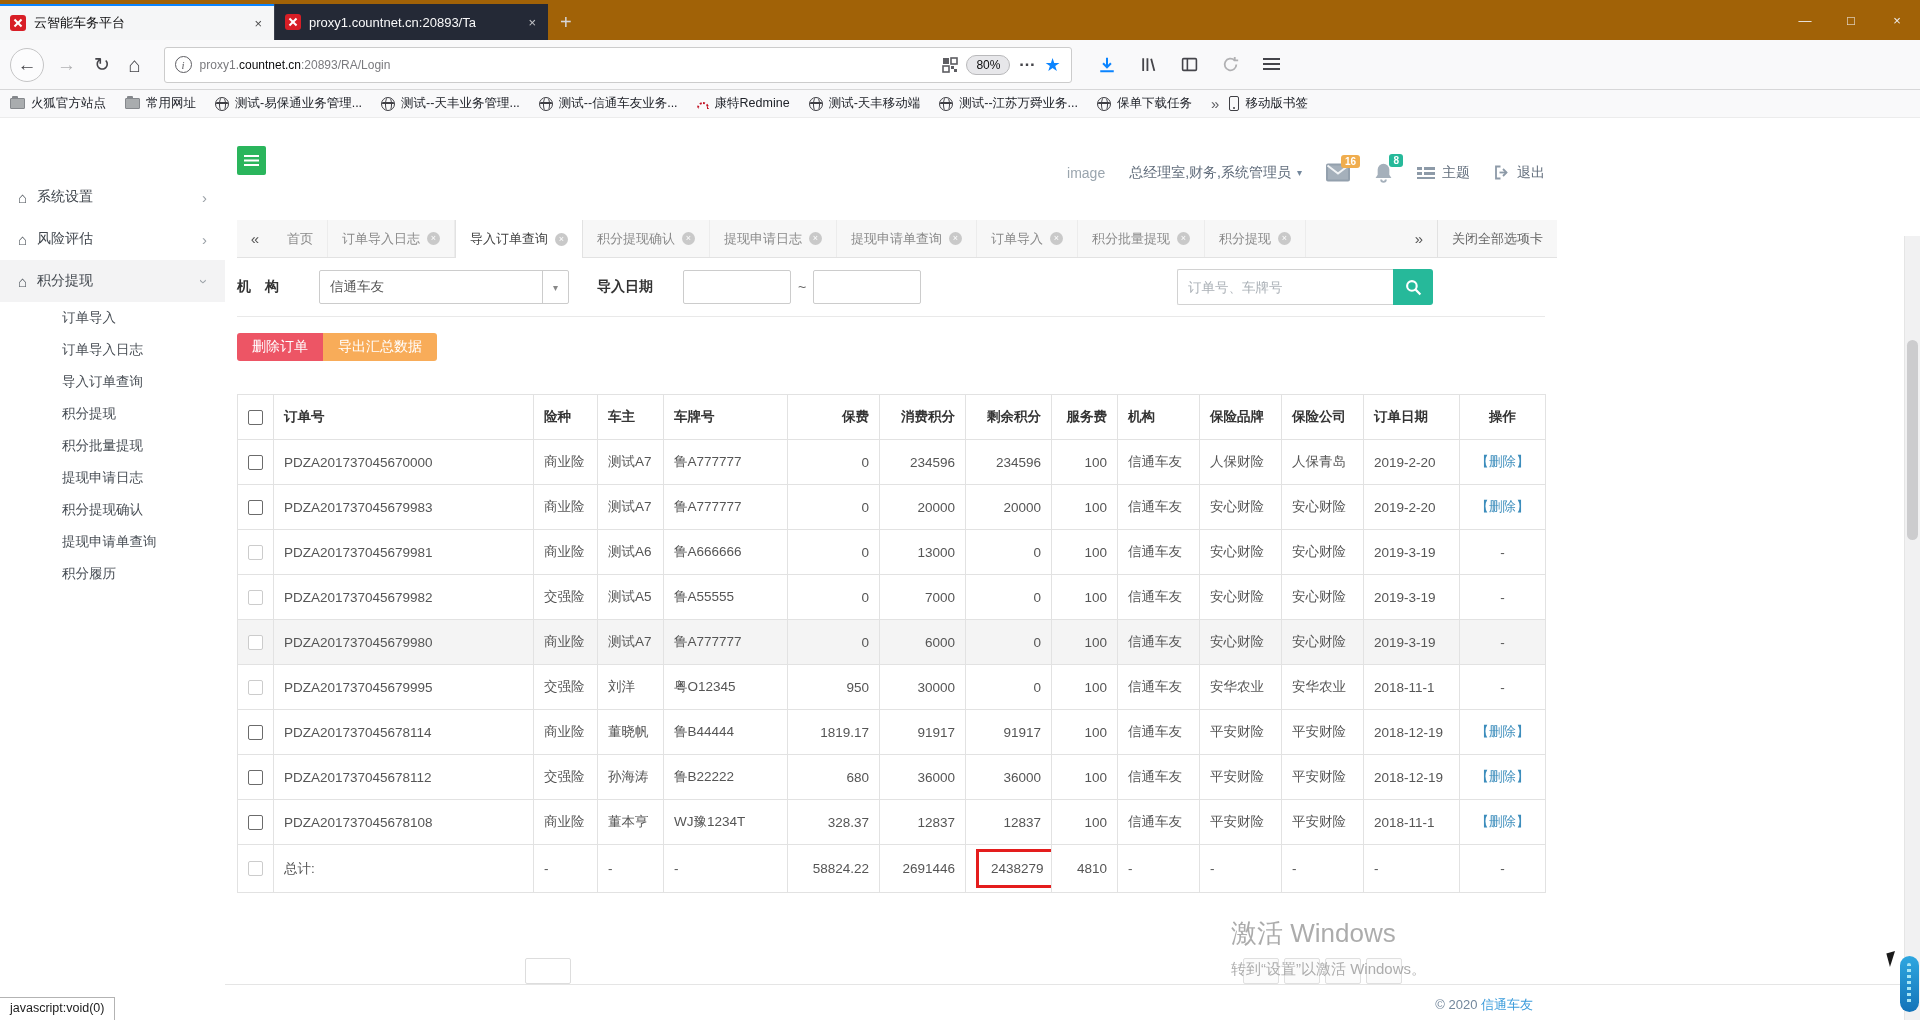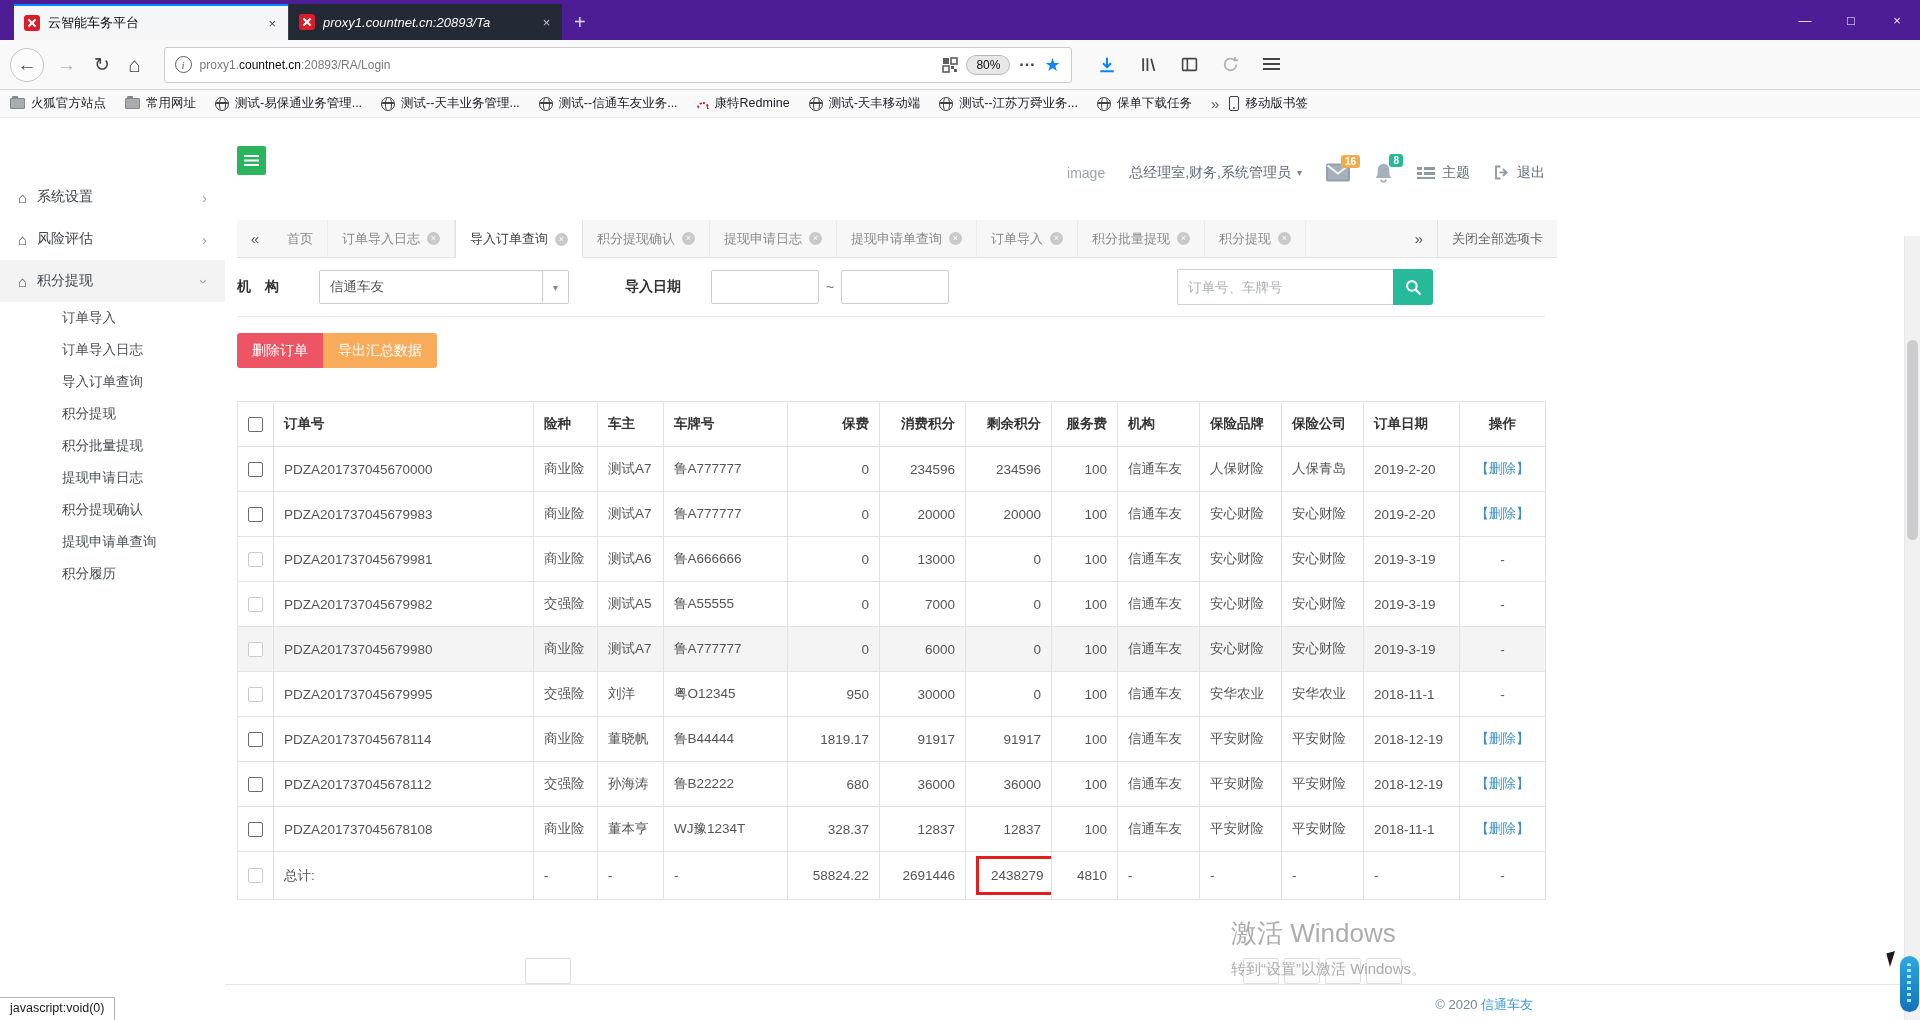--- a/index.html
+++ b/index.html
@@ -1,24 +1,24 @@
 <!DOCTYPE html>
 <html><head>
 <meta charset="utf-8">
 <style>
   * { box-sizing: border-box; margin:0; padding:0; }
   html,body { width:1920px; height:1020px; overflow:hidden;
     font-family:"Liberation Sans","DejaVu Sans",sans-serif; background:#fff; color:#333; }
 
   
-  .titlebar { position:absolute; top:0; left:0; width:1920px; height:40px; background:#4c1d95;
-    display:flex; align-items:flex-end;padding-left:14px; }
+  .titlebar { position:absolute; top:0; left:0; width:1920px; height:40px; background:#a16207;
+    display:flex; align-items:flex-end; }
   .btab { height:36px; width:274px; display:flex; align-items:center; padding:0 10px; gap:8px; font-size:13px; }
   .btab-active { background:#f5f6f7; border-top:2px solid #0a84ff; color:#0c0c0d; }
-  .btab-dark { background:#242936; color:#f9f9fa; border-left:1px solid #3a3f4c;font-style:italic; }
+  .btab-dark { background:#242936; color:#f9f9fa; border-left:1px solid #3a3f4c; }
   .btab-title { flex:1; white-space:nowrap; overflow:hidden; }
   .btab-close { font-size:13px; color:inherit; opacity:.75; padding:0 2px; }
   .fav { width:16px; height:16px; min-width:16px; background:#d81e26; border-radius:3px; position:relative; }
   .fav::before,.fav::after{ content:""; position:absolute; left:3px; top:7px; width:10px; height:2px; background:#fff; }
   .fav::before{ transform:rotate(45deg);} .fav::after{ transform:rotate(-45deg);}
   .newtab { color:#d7d7db; font-size:20px; padding:0 12px 6px 12px; }
   .win-controls { margin-left:auto; display:flex; height:40px; }
   .win-btn { width:46px; height:40px; display:grid; place-items:center; color:#f0f0f2; font-size:13px; }
 
   .toolbar { position:absolute; top:40px; left:0; width:1920px; height:50px; background:#f9f9fa;
@@ -97,33 +97,33 @@
     font-size:9px; line-height:13px; text-align:center; }
   .tabs-right { margin-left:auto; display:flex; align-items:center; }
   .close-all { border-left:1px solid #e2e2e2; padding:0 14px; height:100%; display:flex; align-items:center; color:#666; }
 
   .filters { height:58px; display:flex; align-items:center; width:1308px; font-size:14px; }
   .f-label { font-weight:bold; color:#333; }
   .f-select { margin-left:40px; width:250px; height:34px; border:1px solid #ccc; border-radius:2px;
     display:flex; align-items:center; font-size:13.5px; color:#555; background:#fff; }
   .f-select .val { flex:1; padding:0 10px; }
   .f-select .caret-box { width:26px; height:100%; border-left:1px solid #ccc; display:grid; place-items:center; color:#888; font-size:10px; }
-  .f-date-label { margin-left:56px; }
+  .f-date-label { margin-left:28px; }
   .f-input { width:108px; height:34px; border:1px solid #ccc; border-radius:2px; margin-left:0; padding:0 8px; font-size:13px; }
   .first-date { margin-left:30px; }
   .tilde { margin:0 7px; color:#666; }
   .search-group { margin-left:auto; margin-right:112px; display:flex; }
   .search-input { width:216px; height:36px; border:1px solid #d2d2d2; border-right:none; border-radius:2px 0 0 2px;
     padding:0 10px; font-size:13.5px; color:#555; }
   .search-input::placeholder { color:#aab0b6; }
   .search-btn { width:40px; height:36px; background:#26b99a; border:none; border-radius:0 3px 3px 0; display:grid; place-items:center; }
 
   .divider { height:1px; background:#e9e9e9; width:1308px; }
   .actions { margin-top:16px; display:flex; }
-  .btn { height:35px; padding:0 15px; font-size:14px; color:#fff; border:none; }
+  .btn { height:28px; padding:0 15px; font-size:14px; color:#fff; border:none; }
   .btn-del { background:#ed5565; border-radius:3px 0 0 3px; }
   .btn-export { background:#f8ac59; border-radius:0 3px 3px 0; }
 
   table { margin-top:33px; width:1308px; border-collapse:collapse; table-layout:fixed; font-size:13.5px; color:#555; }
   th,td { border:1px solid #e2e2e2; height:45px; padding:0 10px; overflow:hidden; white-space:nowrap; }
   th { color:#333; font-weight:bold; }
   tr.hl td { background:#f4f4f4; }
   .al { text-align:left; } .ar { text-align:right; } .ac { text-align:center; }
   .cb { display:inline-block; width:15px; height:15px; background:#fff; border-radius:2px; vertical-align:middle; }
   .cb-strong { border:1.6px solid #6b6b6b; }

